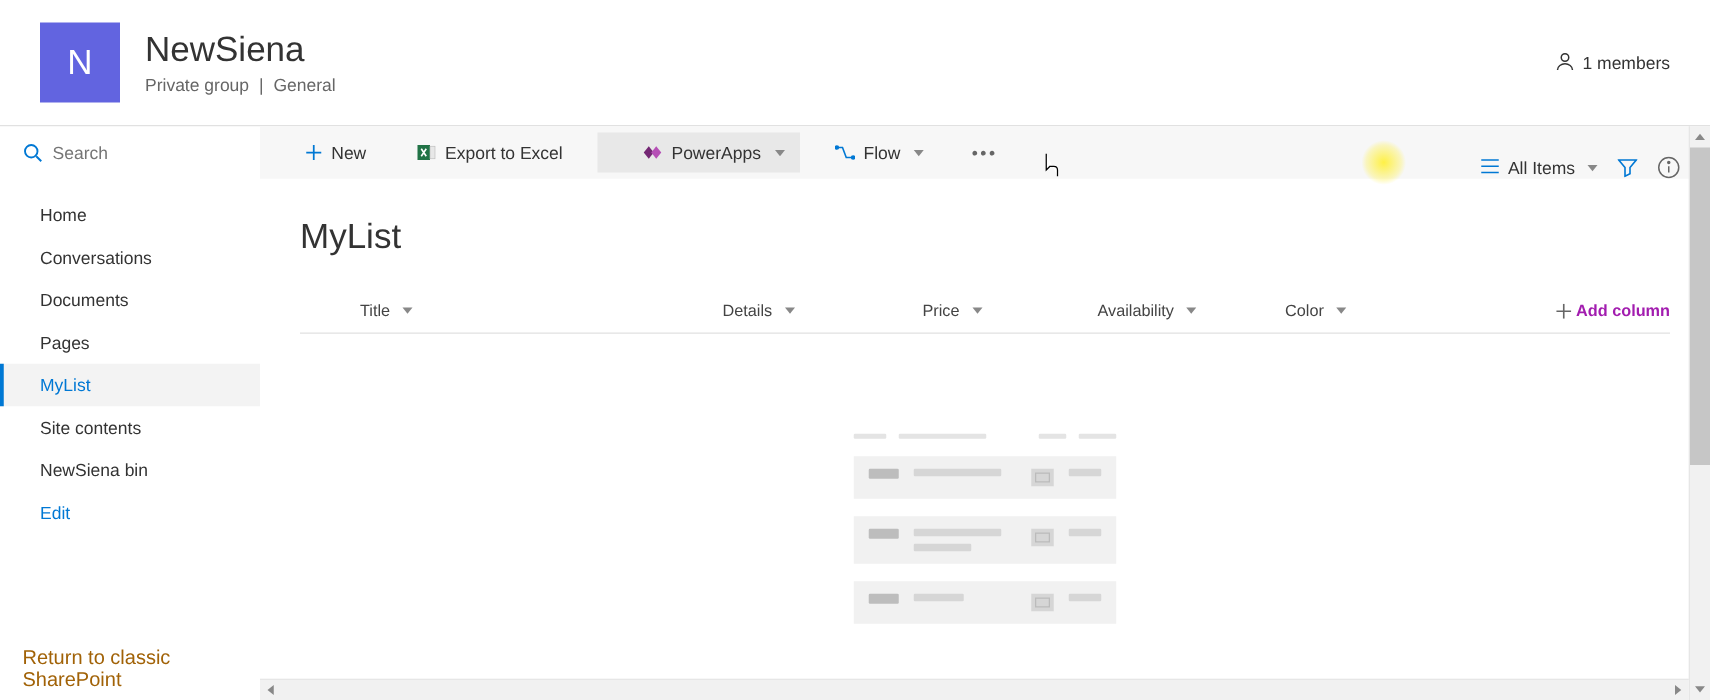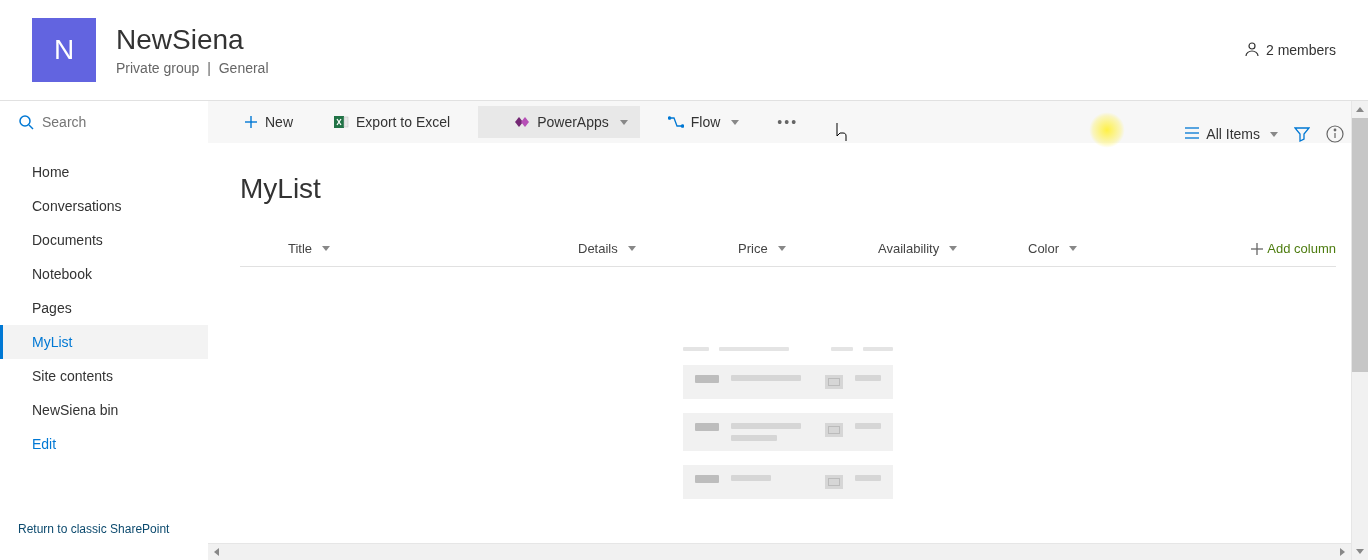--- a/index.html
+++ b/index.html
@@ -68,22 +68,22 @@
   }
   .nav-item.selected {
     background: #f3f3f3;
     border-left: 3px solid #0078d4;
     padding-left: 29px;
     color: #0078d4;
   }
   .nav-edit { color: #0078d4; }
   .classic-link {
     position: absolute;
-    bottom: 24px; left: 18px;
-    color: #0c4a6e; font-size: 12px; cursor: pointer;
+    bottom: 6px; left: 18px;
+    color: #a16207; font-size: 16px; cursor: pointer;
   }
   
   .main {
     flex: 1;
     display: flex;
     flex-direction: column;
     position: relative;
     overflow: hidden;
   }
   .toolbar {
@@ -143,21 +143,21 @@
   }
   .col-head {
     display: flex; align-items: center; gap: 6px;
     color: #444; font-size: 13px; cursor: pointer;
   }
   .col-title   { width: 290px; }
   .col-details { width: 160px; }
   .col-price   { width: 140px; }
   .col-avail   { width: 150px; }
   .col-color   { width: 140px; }
-  .add-col     { margin-left: auto; color: #4d7c0f; display:flex; align-items:center; gap:4px; }
+  .add-col     { margin-left: auto; color: #a21caf; display:flex; align-items:center; gap:4px;font-weight:bold; }
   .empty-state {
     position: relative;
     margin: 80px auto 0;
     width: 210px;
     display: flex; flex-direction: column; gap: 14px;
   }
   .empty-row-head { display:flex; gap:10px; }
   .sk { background:#d6d6d6; border-radius:1px; }
   .sk.dark{ background:#bdbdbd; }
   .sk-h { height:4px; background:#e4e4e4; }
@@ -205,41 +205,40 @@
       </div>
     </div>
   </div>
   <div class="header-right">
     <span class="members-icon">
       <svg viewBox="0 0 16 16" fill="none" stroke="currentColor" stroke-width="1.2">
         <circle cx="8" cy="5" r="3"></circle>
         <path d="M2 15c0-3 3-5 6-5s6 2 6 5"></path>
       </svg>
     </span>
-    <span class="members-text">2 members</span>
+    <span class="members-text">1 members</span>
   </div>
 </div>
 
 <div class="body-area">
 
   <div class="sidebar">
     <div class="search-row">
       <span class="icon">
         <svg width="16" height="16" viewBox="0 0 16 16" fill="none" stroke="#0078d4" stroke-width="1.5">
           <circle cx="7" cy="7" r="5"></circle>
             <line x1="11" y1="11" x2="15" y2="15"></line>
         </svg>
       </span>
       <input class="search-input" placeholder="Search" style="">
     </div>
     <div class="nav-list">
       <div class="nav-item">Home</div>
       <div class="nav-item">Conversations</div>
       <div class="nav-item">Documents</div>
-      <div class="nav-item">Notebook</div>
       <div class="nav-item">Pages</div>
       <div class="nav-item selected">MyList</div>
       <div class="nav-item">Site contents</div>
       <div class="nav-item">NewSiena bin</div>
       <div class="nav-item nav-edit">Edit</div>
     </div>
     <div class="classic-link">Return to classic SharePoint</div>
   </div>
 
   <div class="main">

